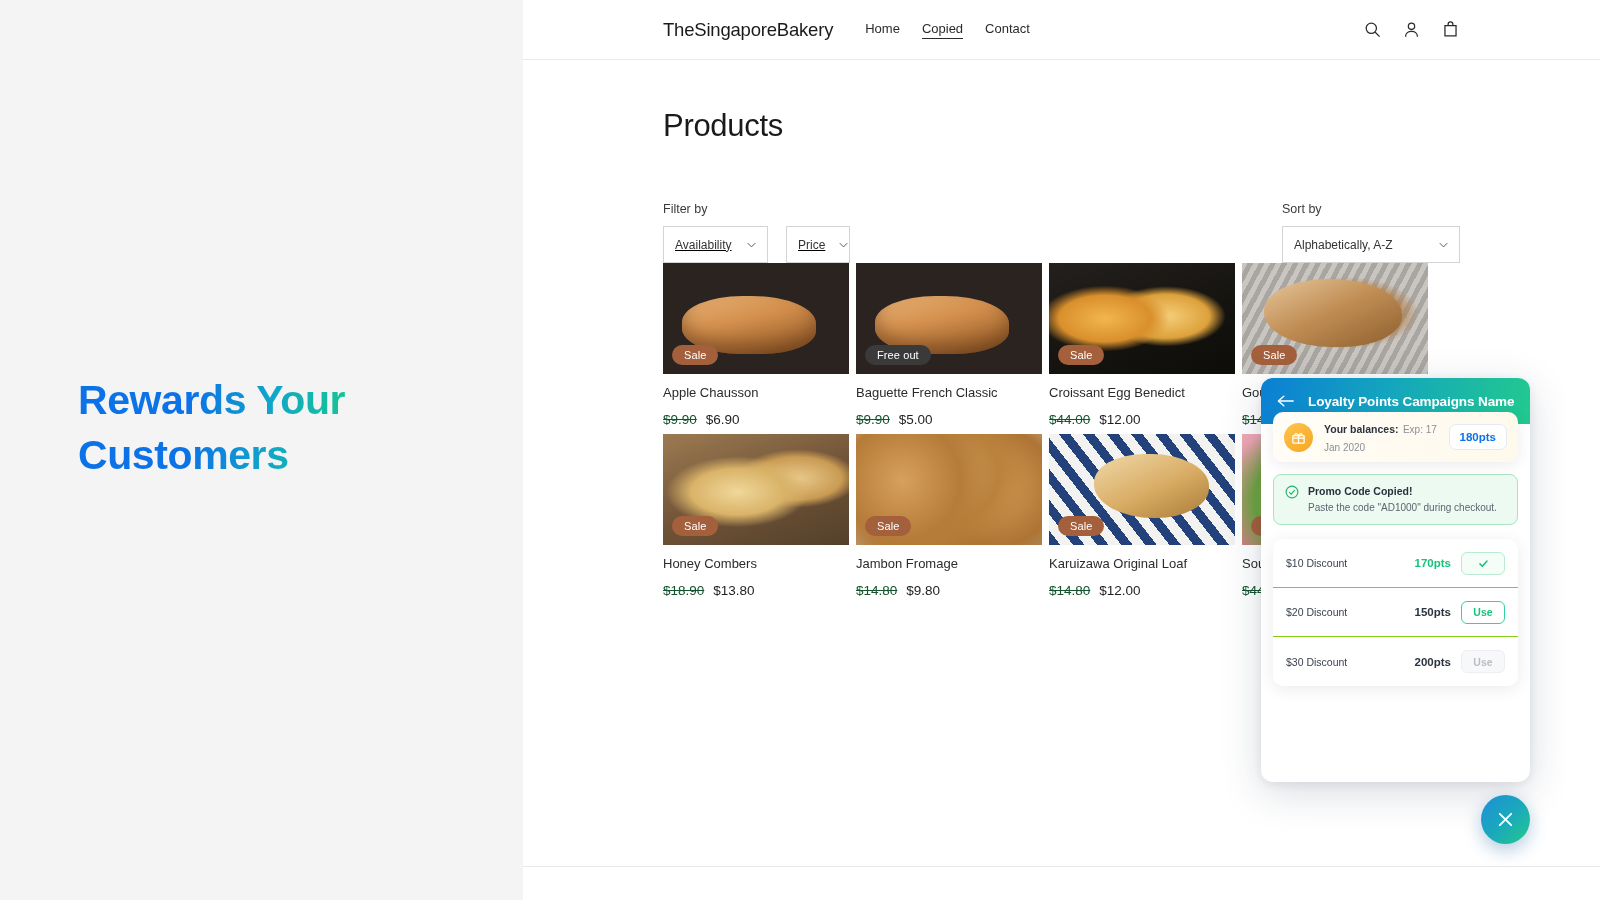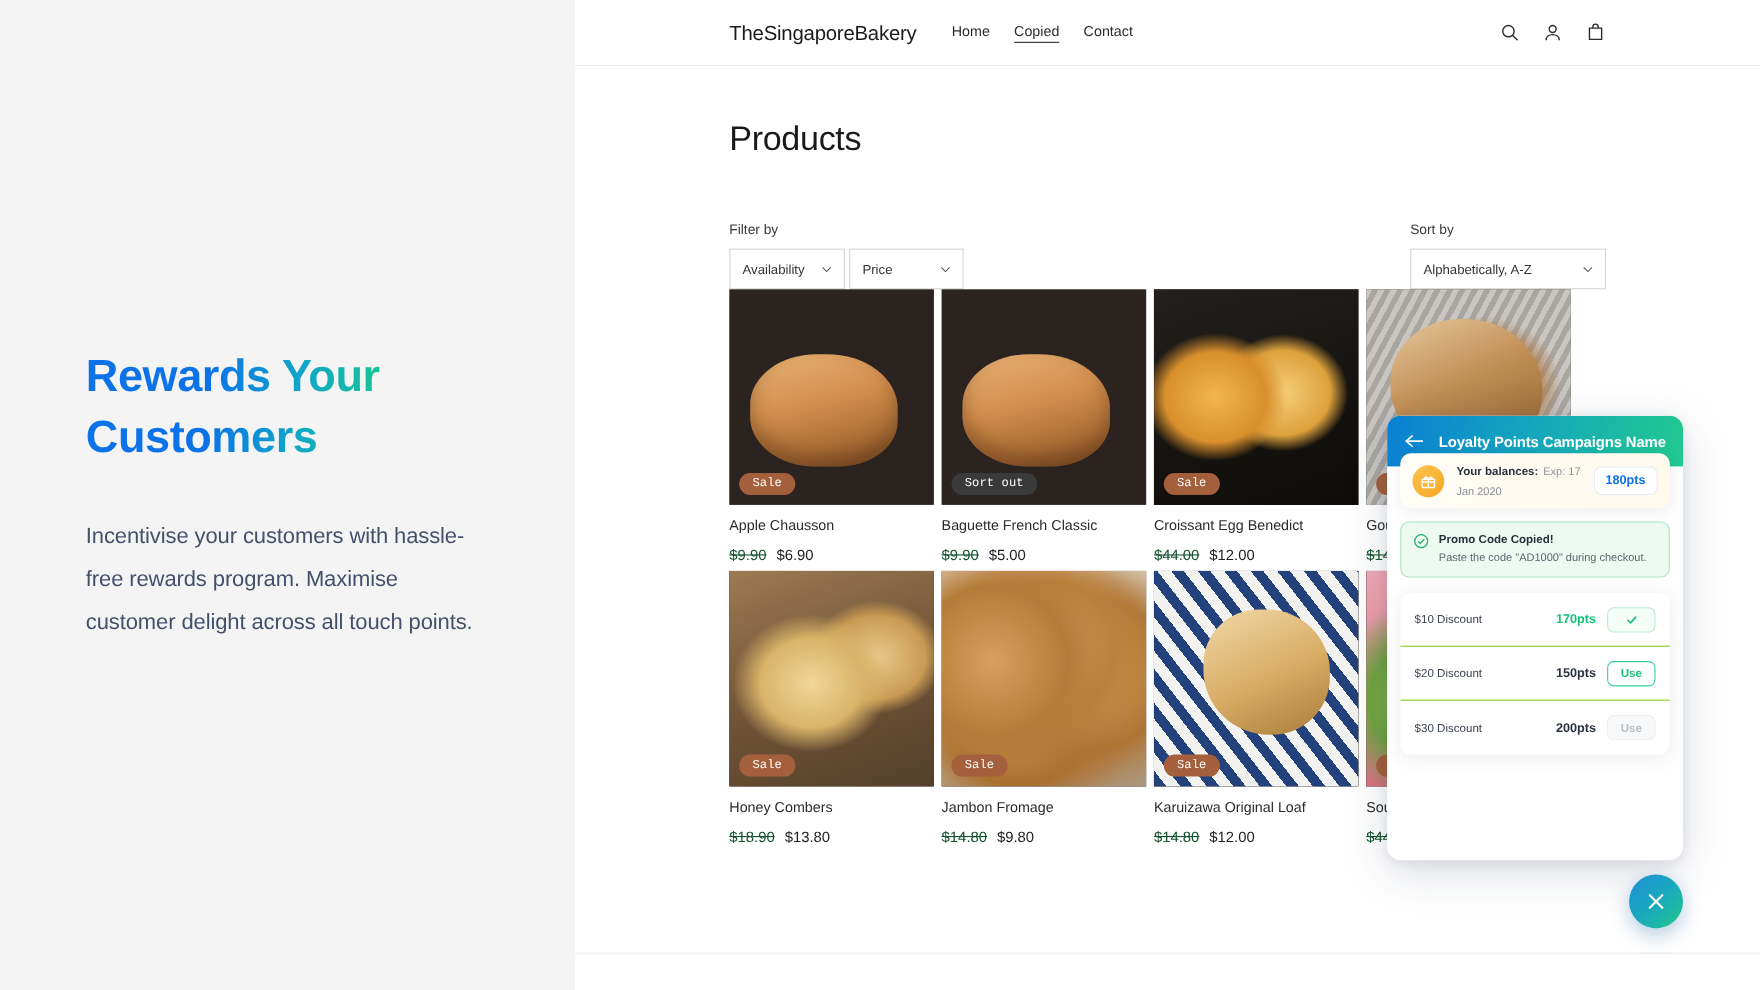--- a/index.html
+++ b/index.html
@@ -138,37 +138,37 @@
     margin-top: 20px;
   }
 
   .filter-label, .sort-label {
     font-size: 12.5px;
     color: #3a3a3a;
     margin-bottom: 10px;
     display: block;
   }
 
-  .selects { display: flex; gap: 4px; }
+  .selects { display: flex; gap: 18px; text-decoration: underline; }
 
   .sel {
     height: 37px;
     border: 1px solid #d4d4d4;
     background: #fff;
     display: flex;
     align-items: center;
     padding: 0 11px;
     font-size: 12px;
     color: #333;
     cursor: pointer;
     gap: 14px;
     white-space: nowrap;
   }
   .sel.availability { width: 105px; justify-content: space-between; }
-  .sel.price { width: 104px; justify-content: space-between; }
+  .sel.price { width: 64px; justify-content: space-between; }
   .sel.sortby { width: 178px; justify-content: space-between; }
 
   .chev { width: 9px; height: 6px; flex: none; }
   .chev svg { width: 100%; height: 100%; display: block; color: #555; }
 
   .sort-wrap { text-align: left; }
 
   .count-line {
     font-size: 12px;
     color: #565656;
@@ -181,24 +181,23 @@
     display: grid;
     grid-template-columns: repeat(4, 186px);
     gap: 7px 7px;
   }
 
   .card { width: 186px; }
 
   .thumb {
     position: relative;
     width: 186px;
-    height: 196px;
+    height: 111px;
     overflow: hidden;
     background: #2a2320;
-    font-family: Liberation Mono, monospace;
   }
 
   .badge {
     position: absolute;
     left: 9px;
     bottom: 9px;
     border-radius: 13px;
     padding: 4px 12px;
     font-size: 11px;
     color: #ffffff;
@@ -443,21 +442,20 @@
     z-index: 5;
   }
 </style>
 </head>
 <body>
 
 <div class="screen">
 
   <div class="left-panel">
     <h1 class="hero-heading">Rewards Your Customers</h1>
-    <p class="hero-body">Incentivise your customers with hassle-free rewards program. Maximise customer delight across all touch points.</p>
   </div>
 
   <div class="store">
 
 
     <div class="store-header">
       <div class="brand">TheSingaporeBakery</div>
       <nav class="nav">
         <a class="nav-link" href="#">Home</a>
         <a class="nav-link active" href="#">Copied</a>
@@ -535,21 +533,21 @@
           <div class="p-name">Apple Chausson</div>
           <div class="p-price">
             <span class="p-old">$9.90</span>
             <span>$6.90</span>
           </div>
         </div>
 
         <div class="card">
           <div class="thumb">
             <div class="ph ph-pastry"></div>
-            <span class="badge soldout">Sort out</span>
+            <span class="badge soldout">Free out</span>
           </div>
           <div class="p-name">Baguette French Classic</div>
           <div class="p-price">
             <span class="p-old">$9.90</span>
             <span>$5.00</span>
           </div>
         </div>
 
         <div class="card">
           <div class="thumb">

